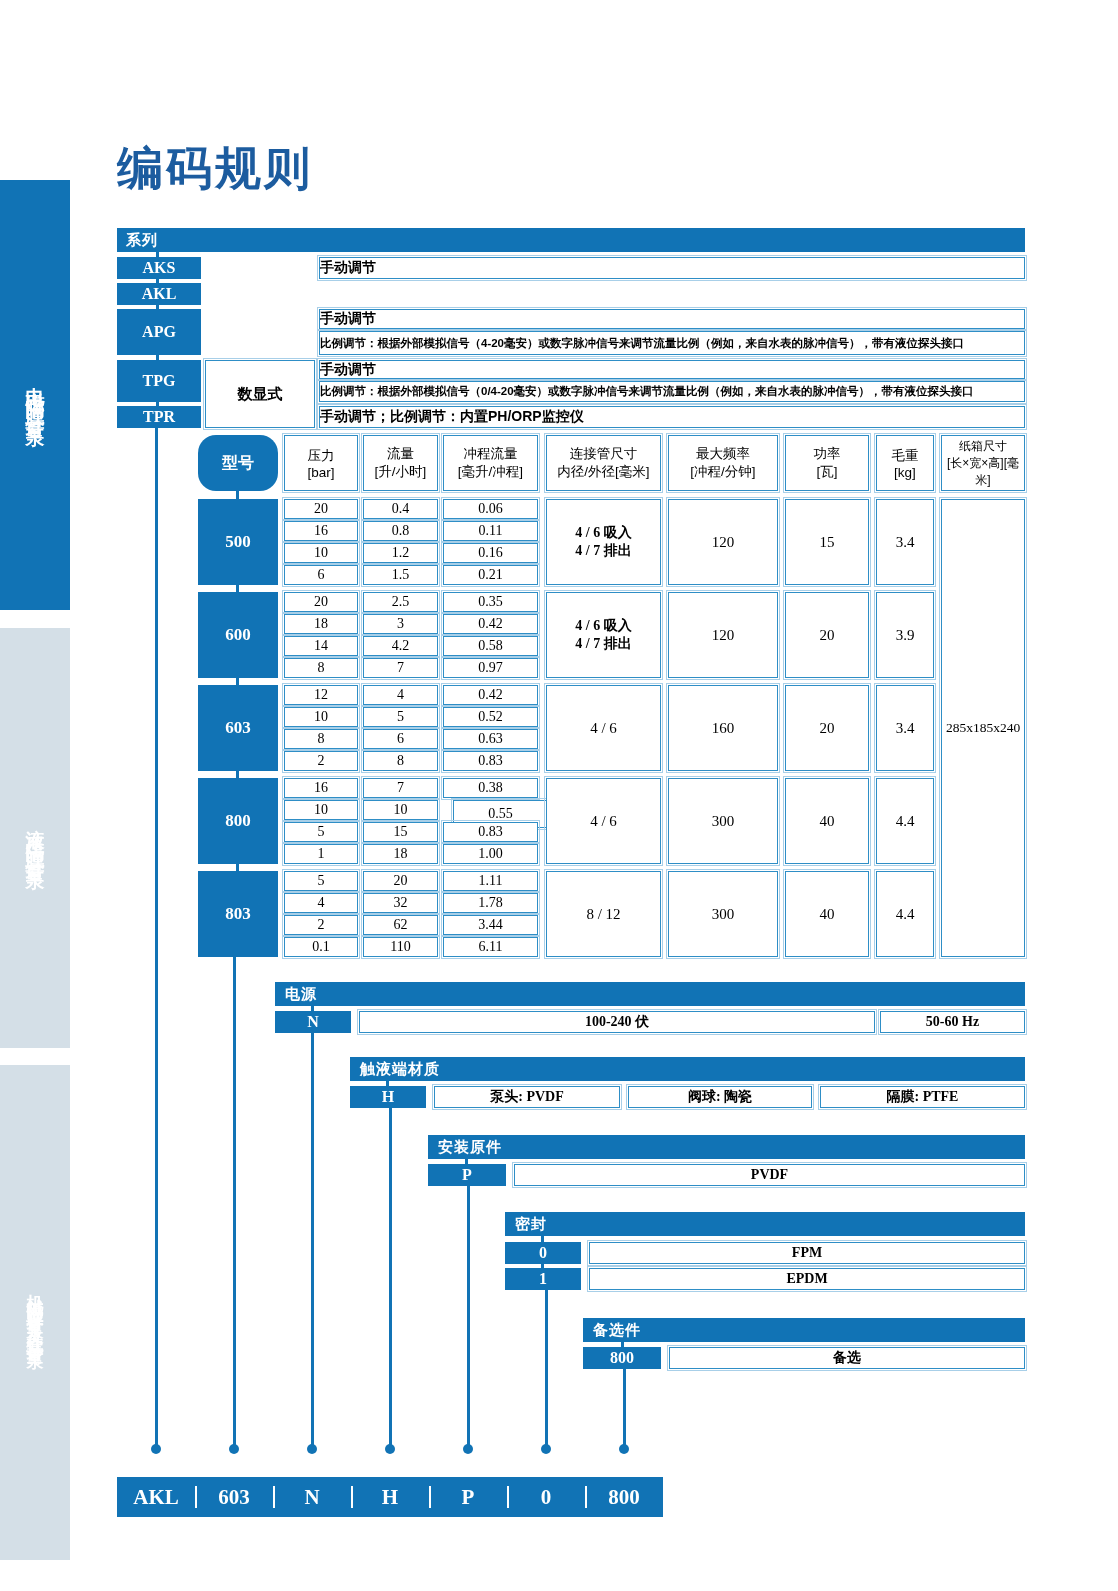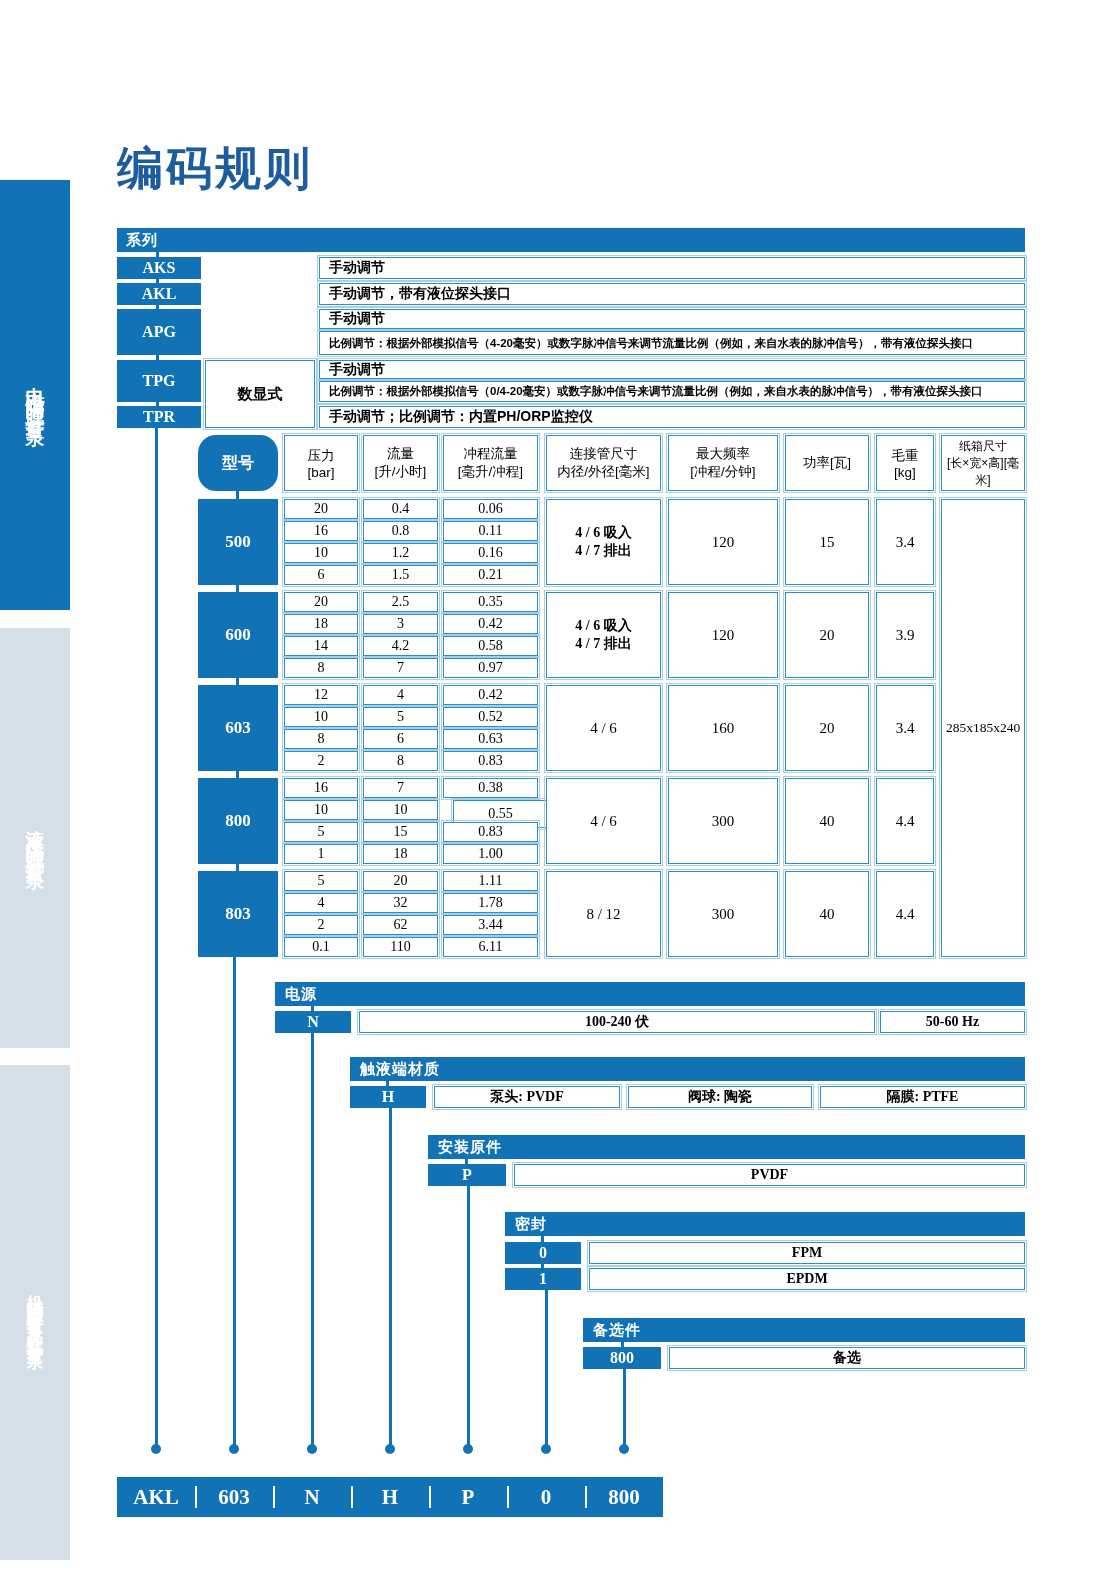--- a/index.html
+++ b/index.html
@@ -6,21 +6,21 @@
   body { background:#e9edf0; font-family:"Liberation Sans", sans-serif; }
   .page { position:relative; width:1118px; height:1591px; background:#ffffff; margin:0 auto; overflow:hidden; }
   .abs { position:absolute; }
   
   .hdr { background:#1173b5; color:#fff; font-weight:bold; font-size:15px; line-height:24px; padding-left:10px; letter-spacing:1px; }
   
   .key { background:#1173b5; color:#fff; font-weight:bold; font-family:"Liberation Serif", serif; display:flex; align-items:center; justify-content:center; font-size:16px; }
   
   .cell { background:#fff; border:1px solid #2e8ec6; outline:1px solid #a8cfe8; outline-offset:1px; }
   .c { display:flex; align-items:center; justify-content:center; text-align:center; }
-  .left { display:flex; align-items:center; padding-left:9px; }
+  .left { display:flex; align-items:center; }
   .num { font-family:"Liberation Serif", serif; }
   .stub { position:absolute; width:3px; background:#1173b5; }
   .line { position:absolute; width:3px; background:#1173b5; }
   .dot { position:absolute; width:10px; height:10px; border-radius:50%; background:#1173b5; }
   .vtab { position:absolute; left:0; width:70px; display:flex; align-items:center; justify-content:center; }
   .vtab span { writing-mode:vertical-rl; text-orientation:upright; color:#fff; font-weight:bold; font-size:19px; letter-spacing:7px; }
   .title { position:absolute; font-size:46px; font-weight:900; color:#1c5c9f; letter-spacing:3px; }
   .seg { position:absolute; top:0; height:40px; display:flex; align-items:center; justify-content:center; color:#fff; font-weight:bold; font-family:"Liberation Serif", serif; font-size:21px; }
   .sep { position:absolute; top:9px; width:2px; height:22px; background:#ffffff; }
   .small2 { font-size:11.5px; }
@@ -52,21 +52,20 @@
     <div class="stub" style="left:39px; top:77px; height:4px;"></div>
     <div class="abs key" style="left:0; top:81px; width:84px; height:46px;">APG</div>
     <div class="stub" style="left:39px; top:127px; height:5px;"></div>
     <div class="abs key" style="left:0; top:132px; width:84px; height:42px;">TPG</div>
     <div class="stub" style="left:39px; top:174px; height:4px;"></div>
     <div class="abs key" style="left:0; top:178px; width:84px; height:22px;">TPR</div>
 
     <div class="abs cell c" style="left:88px; top:132px; width:110px; height:68px; font-weight:bold; font-size:15px;">数显式</div>
 
     <div class="abs cell left" style="left:202px; top:29px; width:706px; height:22px; font-size:14px; font-weight:bold;">手动调节</div>
-    <div class="abs cell left" style="left:202px; top:55px; width:706px; height:22px; font-size:14px; font-weight:bold;">手动调节，带有液位探头接口</div>
     <div class="abs cell left" style="left:202px; top:81px; width:706px; height:20px; font-size:14px; font-weight:bold;">手动调节</div>
     <div class="abs cell left small2" style="left:202px; top:103px; width:706px; height:24px; font-weight:bold;">比例调节：根据外部模拟信号（4-20毫安）或数字脉冲信号来调节流量比例（例如，来自水表的脉冲信号），带有液位探头接口</div>
     <div class="abs cell left" style="left:202px; top:132px; width:706px; height:19px; font-size:14px; font-weight:bold;">手动调节</div>
     <div class="abs cell left small2" style="left:202px; top:153px; width:706px; height:21px; font-weight:bold;">比例调节：根据外部模拟信号（0/4-20毫安）或数字脉冲信号来调节流量比例（例如，来自水表的脉冲信号），带有液位探头接口</div>
     <div class="abs cell left" style="left:202px; top:178px; width:706px; height:22px; font-size:14px; font-weight:bold;">手动调节；比例调节：内置PH/ORP监控仪</div>
   </div>
 
   <div class="abs" style="left:198px; top:435px; width:827px; height:522px;">
 
     <div class="abs key" style="left:0; top:0; width:80px; height:56px; font-family:'Liberation Sans',sans-serif; font-size:16px;border-radius:18px;">型号</div>
@@ -84,21 +83,21 @@
         <span>[毫升/冲程]</span>
       </div>
     <div class="abs cell c" style="left:348px; top:0; width:115px; height:56px; font-size:13.5px; flex-direction:column;">
         <span>连接管尺寸</span>
         <span>内径/外径[毫米]</span>
       </div>
     <div class="abs cell c" style="left:470px; top:0; width:110px; height:56px; font-size:13.5px; flex-direction:column;">
         <span>最大频率</span>
         <span>[冲程/分钟]</span>
       </div>
-    <div class="abs cell c" style="left:587px; top:0; width:84px; height:56px; font-size:13.5px; flex-direction:row;">
+    <div class="abs cell c" style="left:587px; top:0; width:84px; height:56px; font-size:13.5px; flex-direction:column;">
         <span>功率</span>
         <span>[瓦]</span>
       </div>
     <div class="abs cell c" style="left:678px; top:0; width:58px; height:56px; font-size:13.5px; flex-direction:column;">
         <span>毛重</span>
         <span>[kg]</span>
       </div>
     <div class="abs cell c" style="left:743px; top:0; width:84px; height:56px; font-size:12px; flex-direction:column;">
         <span>纸箱尺寸</span>
         <span>[长×宽×高][毫米]</span>

